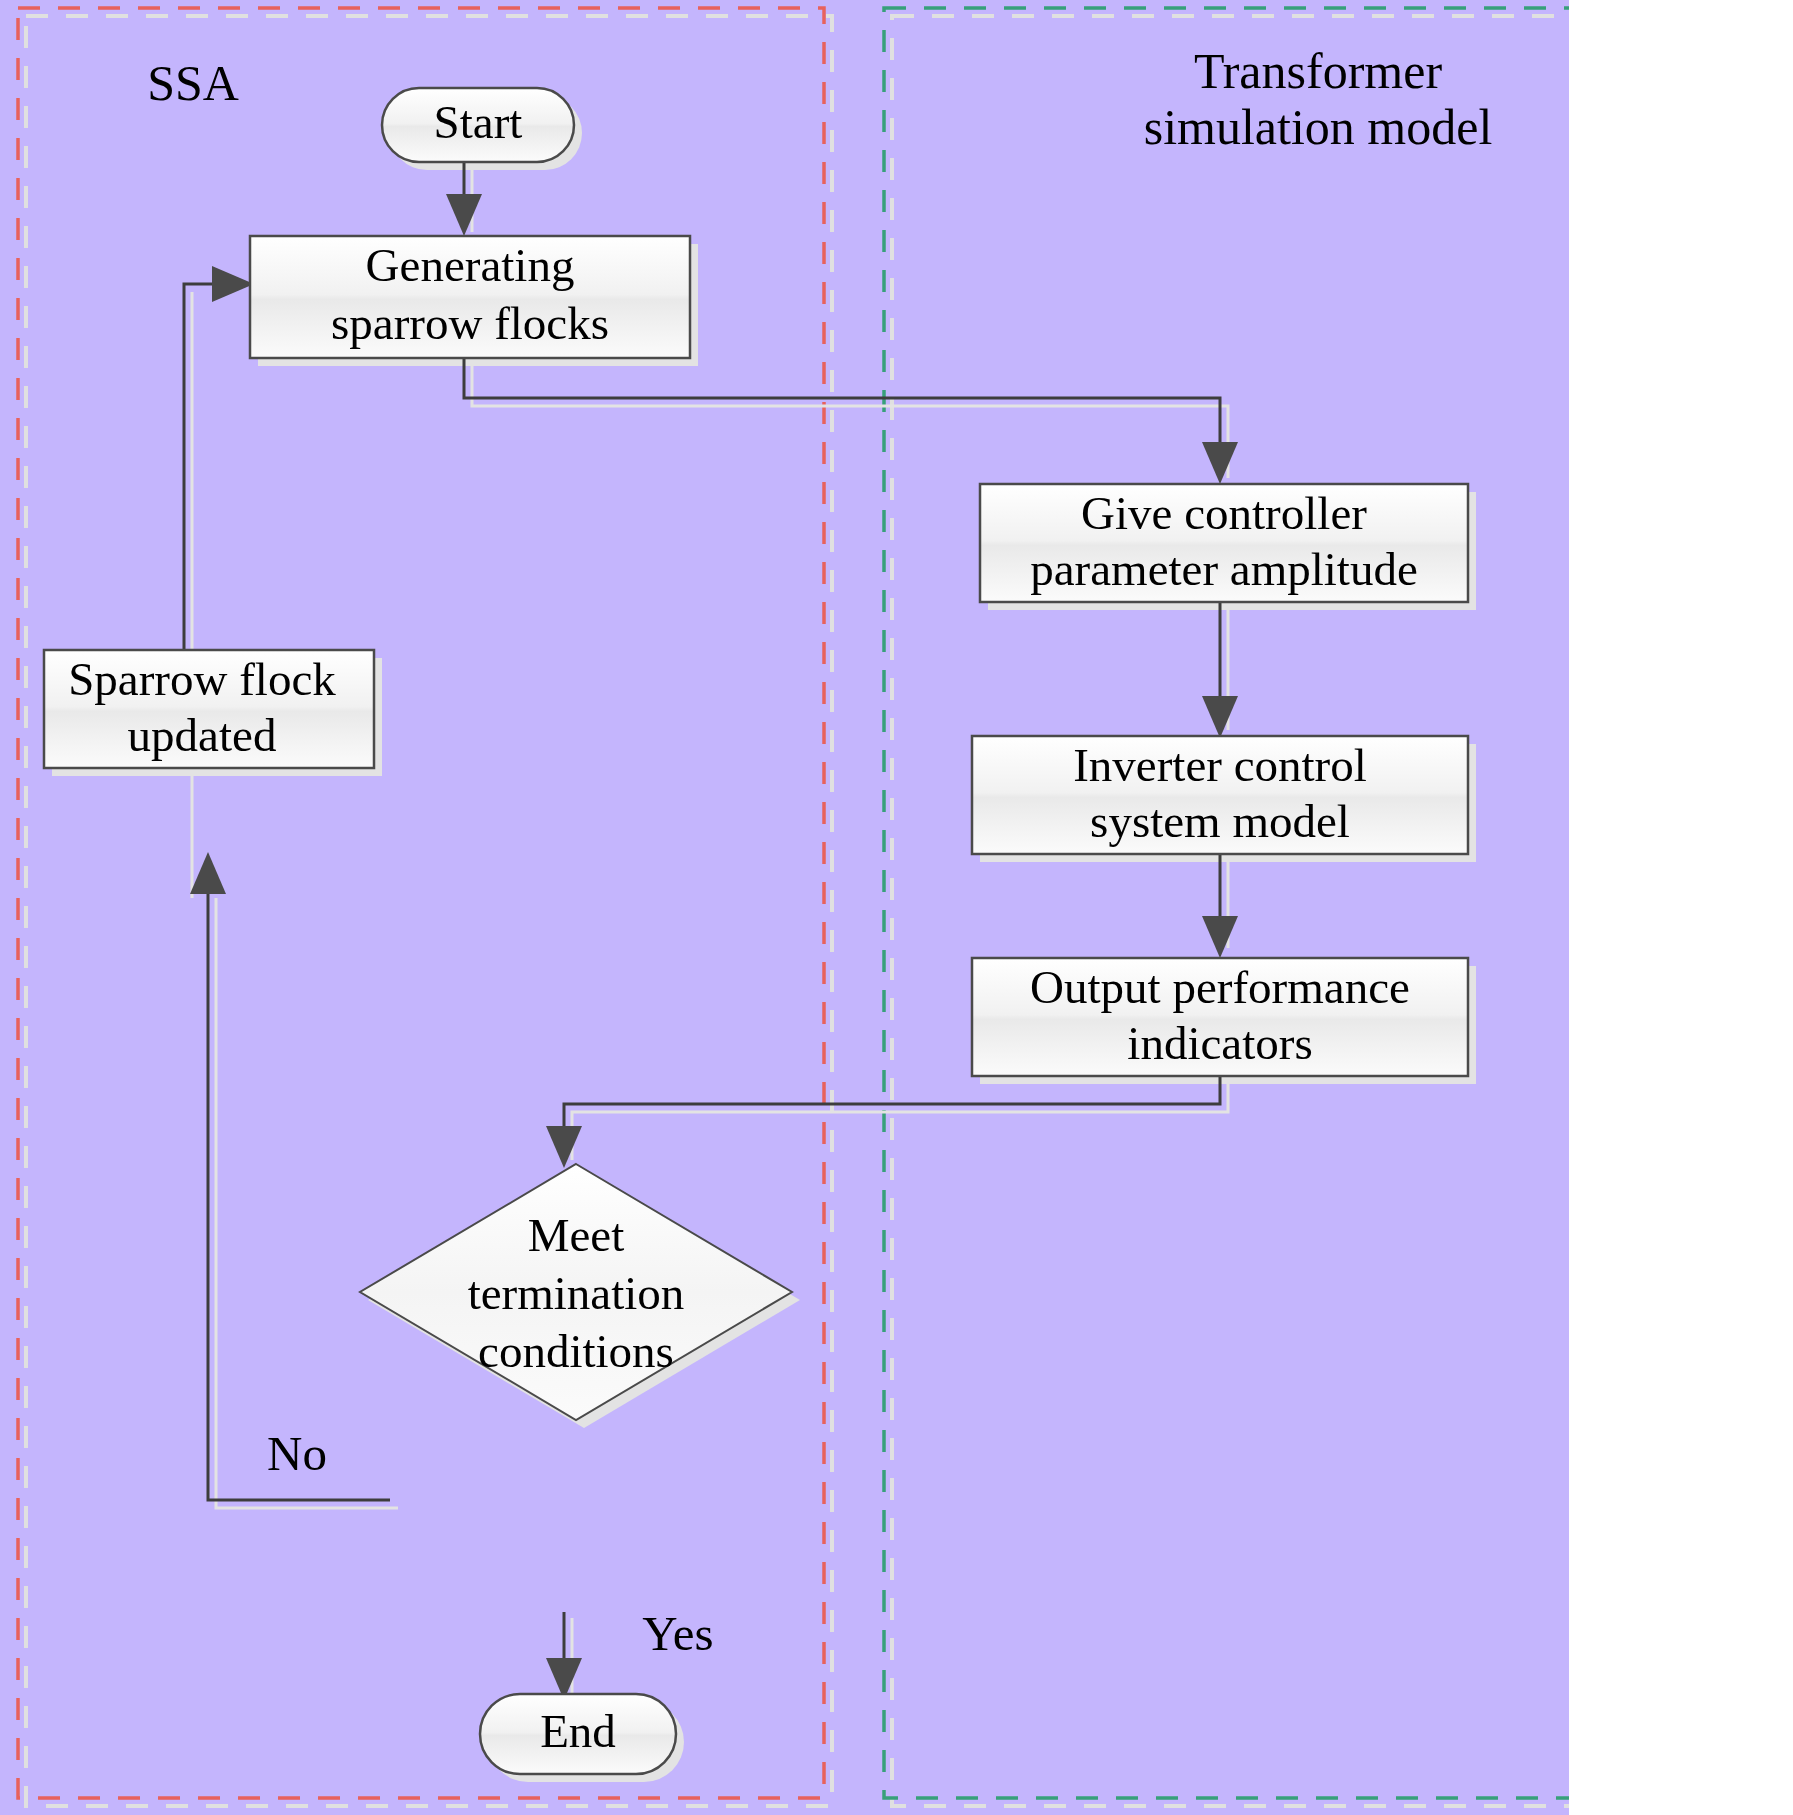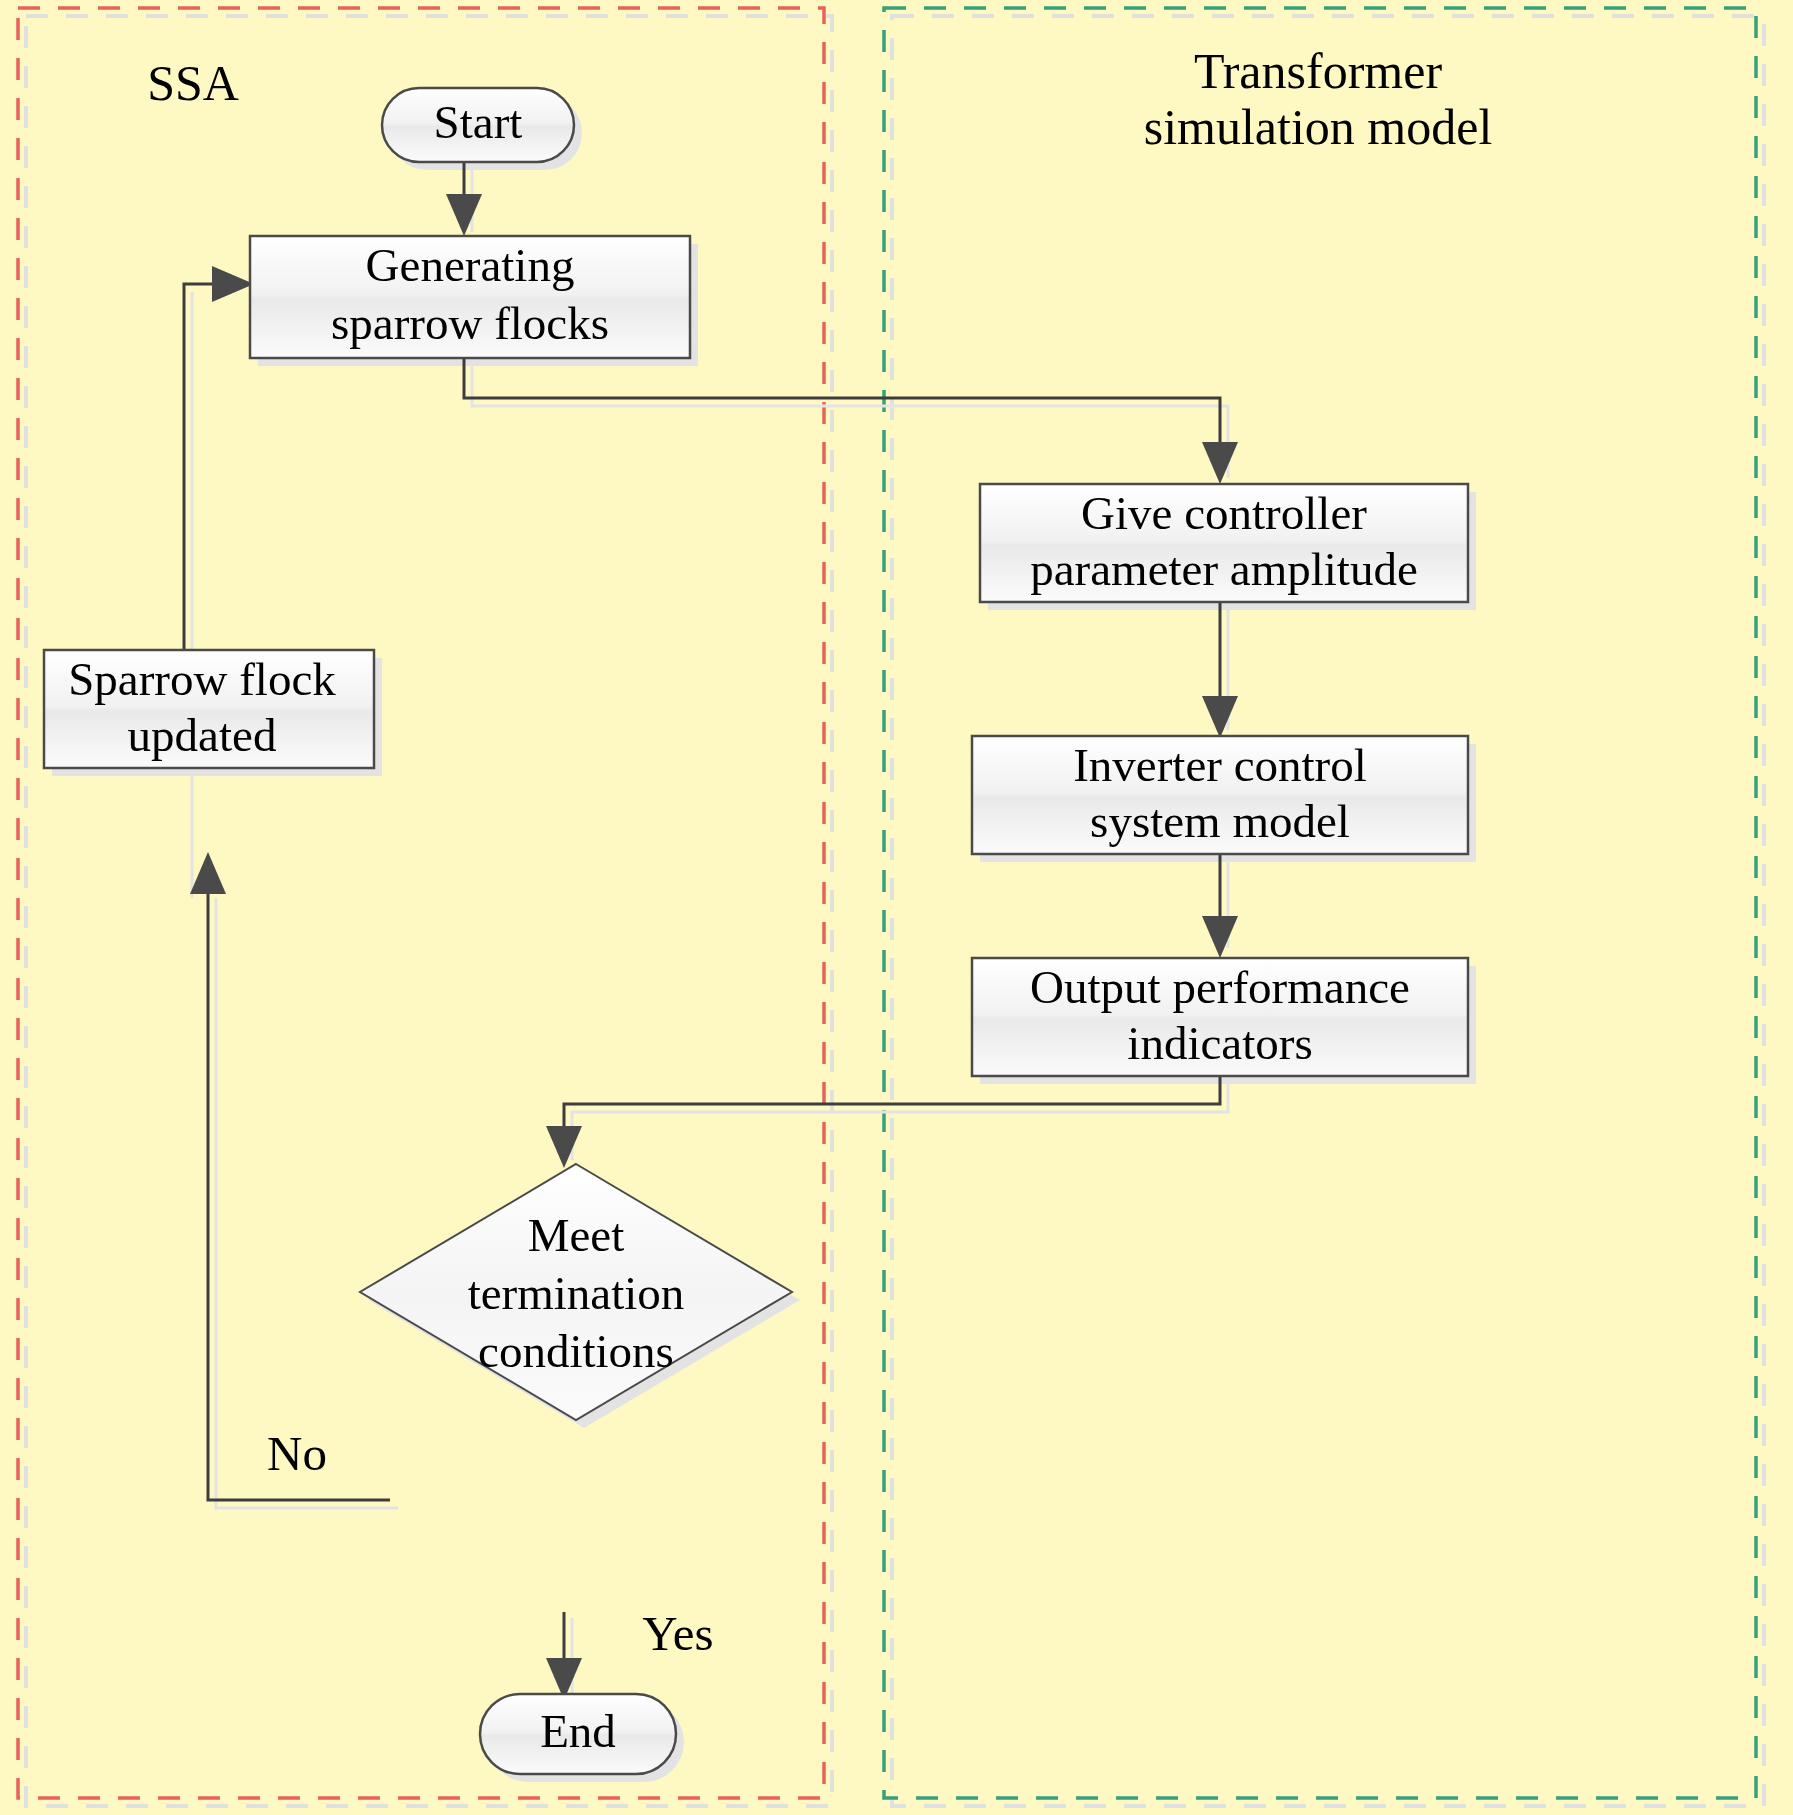--- a/index.html
+++ b/index.html
@@ -1,17 +1,17 @@
 <!DOCTYPE html>
 <html><head>
 <meta charset="utf-8">
 <style>
   html,body{margin:0;padding:0;background:#ffffff;}
   body{font-family:"Liberation Serif","DejaVu Serif",serif;}
-  #stage{position:relative;width:1793px;height:1815px;background:#fef9c3;overflow:hidden;}
+  #stage{position:relative;width:1569px;height:1815px;background:#c4b5fd;overflow:hidden;}
   svg.layer{position:absolute;left:0;top:0;width:1793px;height:1815px;}
   .nodetext{
     font-family:"Liberation Serif","DejaVu Serif",serif;
     fill:#000;font-size:47px;text-anchor:middle;dominant-baseline:middle;
   }
   .grouplabel{
     font-family:"Liberation Serif","DejaVu Serif",serif;
     fill:#000;font-size:50px;text-anchor:middle;
   }
   .edgelabel{

